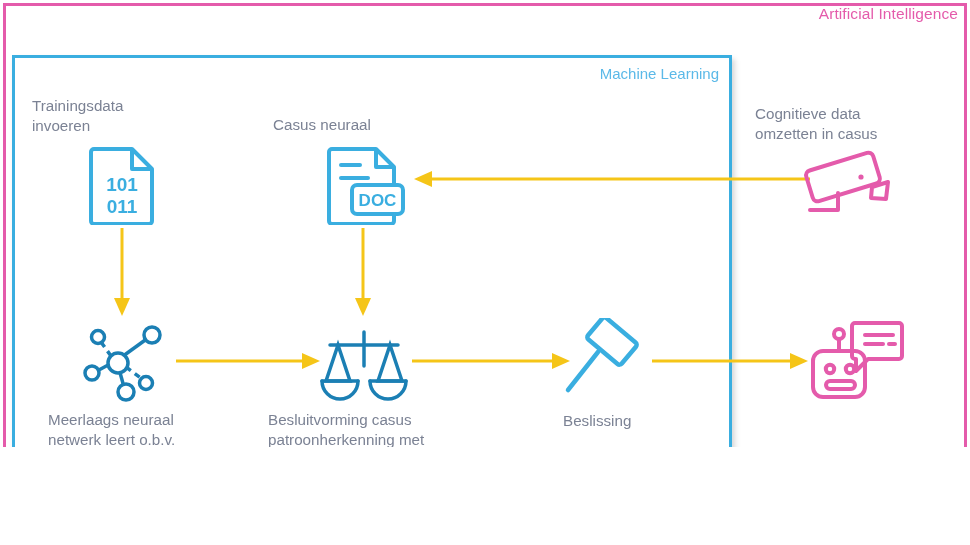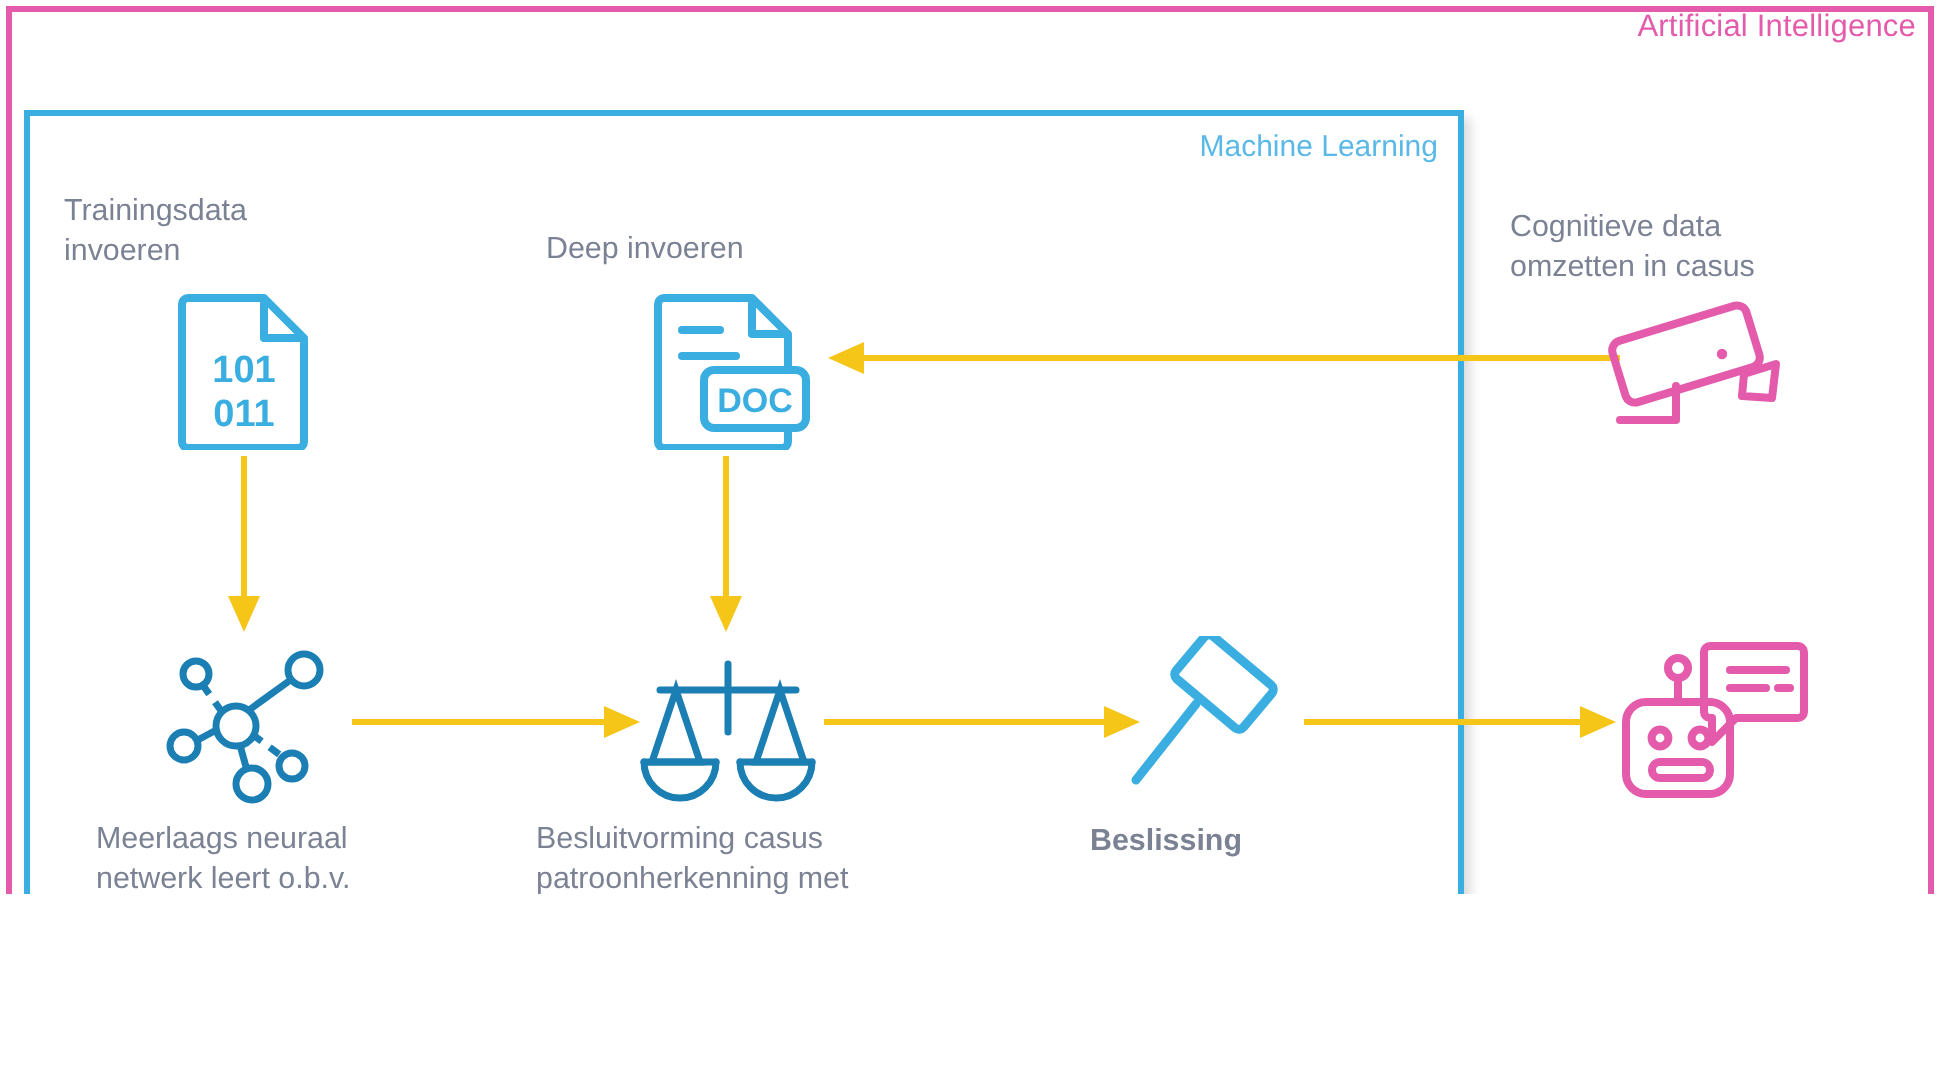--- a/index.html
+++ b/index.html
@@ -138,21 +138,21 @@
 
   <div class="caption" style="left:32px; top:96px; width:180px;">Trainingsdata
 invoeren</div>
   <svg class="icon" style="left:88px; top:145px;" width="70" height="80" viewBox="0 0 70 80">
     <path d="M6 4 h38 l20 20 v52 a3 3 0 0 1 -3 3 h-55 a3 3 0 0 1 -3 -3 v-69 a3 3 0 0 1 3 -3 z" fill="none" stroke="#3aaee0" stroke-width="4" stroke-linejoin="round"></path>
     <path d="M44 4 v20 h20" fill="none" stroke="#3aaee0" stroke-width="4" stroke-linejoin="round"></path>
     <text x="34" y="46" text-anchor="middle" font-family="'Liberation Sans', sans-serif" font-size="19" font-weight="bold" fill="#3aaee0">101</text>
     <text x="34" y="68" text-anchor="middle" font-family="'Liberation Sans', sans-serif" font-size="19" font-weight="bold" fill="#3aaee0">011</text>
   </svg>
 
-  <div class="caption" style="left:273px; top:115px; width:180px;">Deep invoeren</div>
+  <div class="caption" style="left:273px; top:115px; width:180px;">Casus neuraal</div>
   <svg class="icon" style="left:326px; top:145px;" width="80" height="80" viewBox="0 0 80 80">
     <path d="M6 4 h44 l18 18 v54 a3 3 0 0 1 -3 3 h-59 a3 3 0 0 1 -3 -3 v-69 a3 3 0 0 1 3 -3 z" fill="none" stroke="#3aaee0" stroke-width="4" stroke-linejoin="round"></path>
     <path d="M50 4 v18 h18" fill="none" stroke="#3aaee0" stroke-width="4" stroke-linejoin="round"></path>
     <line x1="15" y1="20" x2="34" y2="20" stroke="#3aaee0" stroke-width="4" stroke-linecap="round"></line>
     <line x1="15" y1="33" x2="42" y2="33" stroke="#3aaee0" stroke-width="4" stroke-linecap="round"></line>
     <rect x="26" y="40" width="51" height="29" rx="5" fill="#ffffff" stroke="#3aaee0" stroke-width="4"></rect>
     <text x="51.5" y="61" text-anchor="middle" font-family="'Liberation Sans', sans-serif" font-size="17" font-weight="bold" fill="#3aaee0">DOC</text>
   </svg>
 
   <div class="caption" style="left:755px; top:104px; width:195px;">Cognitieve data
@@ -198,21 +198,21 @@
   <div class="caption" style="left:268px; top:410px; width:195px;">Besluitvorming casus
 patroonherkenning met
 feedbackloop</div>
 
   <svg class="icon" style="left:560px; top:318px;" width="90" height="82" viewBox="0 0 90 82">
     <g stroke="#3aaee0" stroke-width="4.5" fill="none" stroke-linecap="round" stroke-linejoin="round">
       <rect x="30" y="9" width="44" height="28" rx="3" transform="rotate(40 52 23)"></rect>
       <line x1="38" y1="34" x2="8" y2="72"></line>
     </g>
   </svg>
-  <div class="caption" style="left:545px; top:411px; width:120px;font-weight:bold;">Beslissing</div>
+  <div class="caption" style="left:563px; top:411px; width:120px;">Beslissing</div>
 
   <svg class="icon" style="left:805px; top:315px;" width="100" height="88" viewBox="0 0 100 88">
     <g stroke="#e45bab" stroke-width="4" fill="none" stroke-linejoin="round" stroke-linecap="round">
       <rect x="8" y="36" width="52" height="46" rx="10"></rect>
       <line x1="34" y1="36" x2="34" y2="24"></line>
       <circle cx="34" cy="19" r="5"></circle>
       <circle cx="25" cy="54" r="4.2"></circle>
       <circle cx="45" cy="54" r="4.2"></circle>
       <rect x="21" y="66" width="29" height="8" rx="4"></rect>
       <path d="M50 8 h44 a3 3 0 0 1 3 3 v30 a3 3 0 0 1 -3 3 h-31 l-12 12 v-12 h-1 a3 3 0 0 1 -3 -3 v-30 a3 3 0 0 1 3 -3 z"></path>

